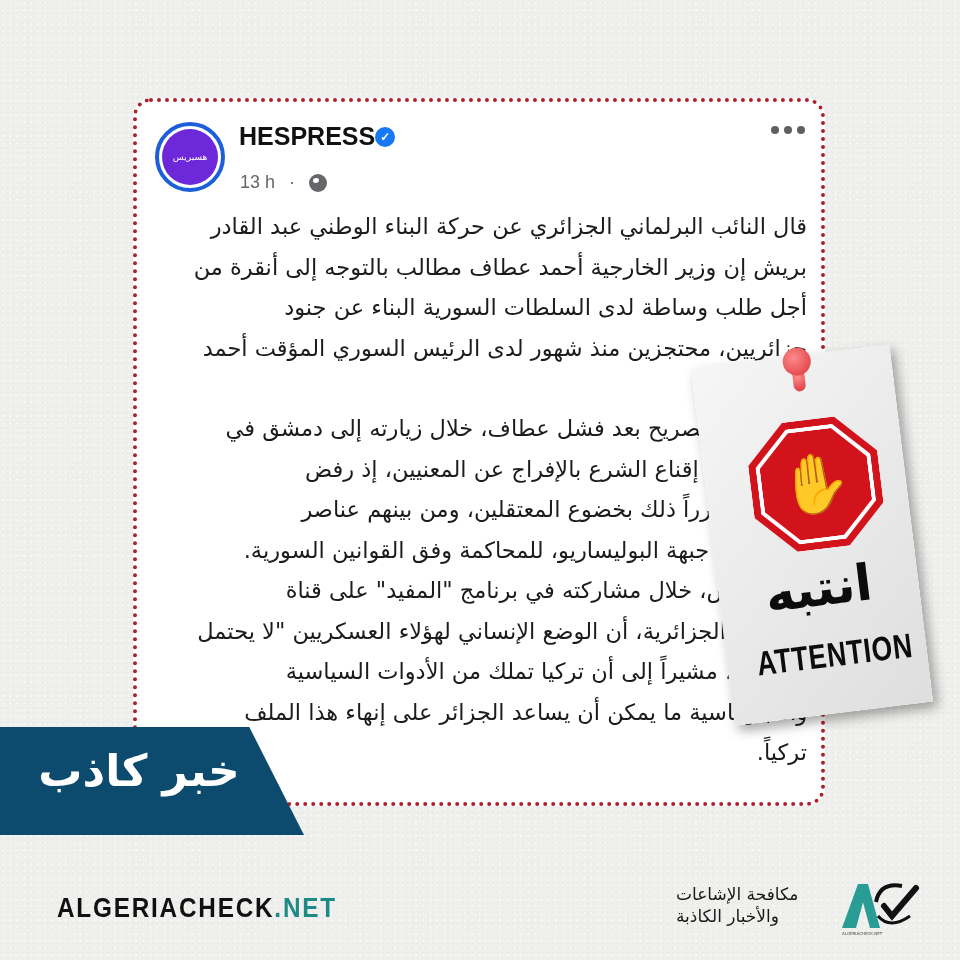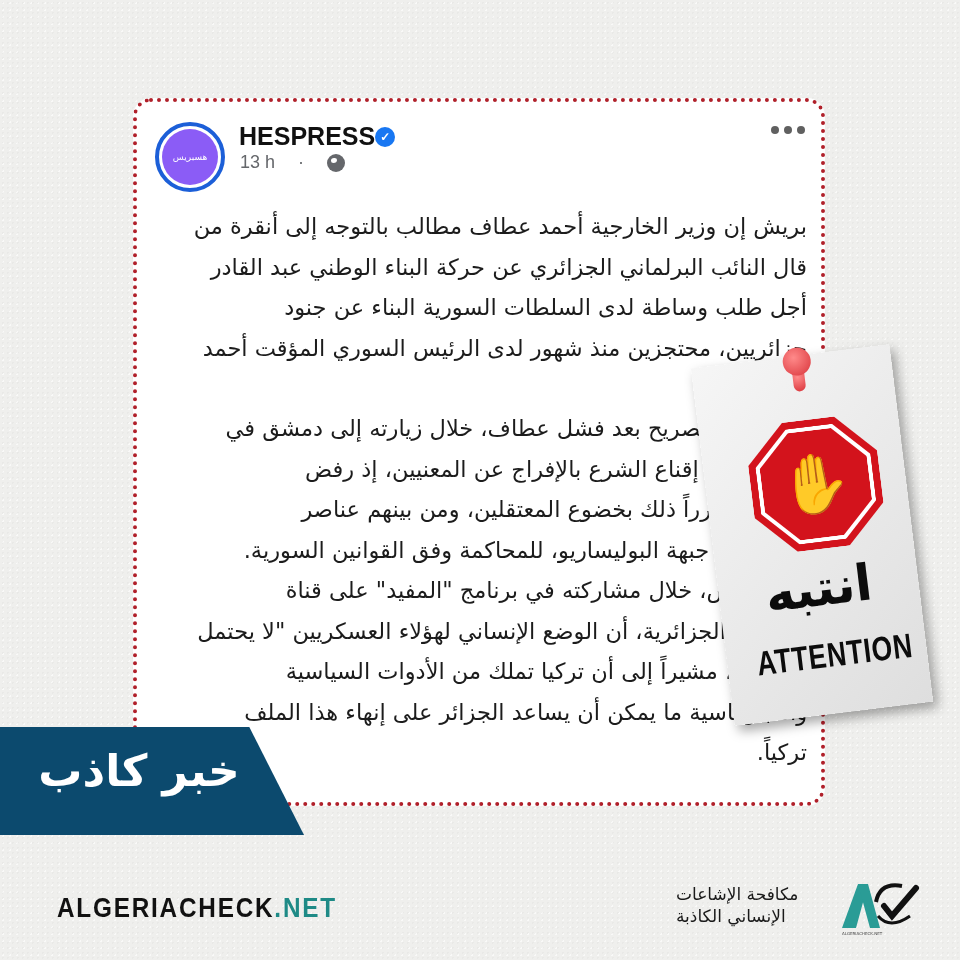--- a/index.html
+++ b/index.html
@@ -17,36 +17,36 @@
     background:#fff; border-radius:18px;
     border:4px dotted #b0202a;
     box-sizing:border-box;
   }
   .avatar {
     position:absolute; left:18px; top:20px; width:70px; height:70px;
     border-radius:50%; border:4px solid #1c5fd8; box-sizing:border-box;
     background:#fff; display:flex; align-items:center; justify-content:center;
   }
   .avatar-inner {
-    width:56px; height:56px; border-radius:50%; background:#8b5cf6;
+    width:56px; height:56px; border-radius:50%; background:#6d28d9;
     color:#fff; font-size:9px; display:flex; align-items:center; justify-content:center;
     direction:rtl;
   }
   .page-name {
     position:absolute; left:102px; top:20px;
     font-family:"Liberation Sans", sans-serif; font-weight:bold; font-size:25px; color:#111;
     display:flex; align-items:center; gap:0;
   }
   .verified {
     width:20px; height:20px; border-radius:50%; background:#1877f2; color:#fff;
     font-size:12px; display:flex; align-items:center; justify-content:center;
   }
   .meta {
-    position:absolute; left:103px; top:50px; color:#65676b; font-size:18px;
-    font-family:"Liberation Sans", sans-serif; display:flex; align-items:center; gap:23px;
+    position:absolute; left:103px; top:70px; color:#65676b; font-size:18px;
+    font-family:"Liberation Sans", sans-serif; display:flex; align-items:center; gap:14px;
   }
   .globe {
     width:18px; height:18px; border-radius:50%; background:#65676b; display:inline-block;
     position:relative;
   }
   .globe::after {
     content:""; position:absolute; left:4px; top:4px; width:6px; height:5px; background:#fff; border-radius:50% 40% 60% 40%;
   }
   .more {
     position:absolute; right:16px; top:24px; display:flex; gap:5px;
@@ -143,22 +143,22 @@
     <span>·</span>
     <span class="globe"></span>
   </div>
   <div class="more">
     <span></span>
     <span></span>
     <span></span>
   </div>
 
   <div class="body-text">
+    <p>قال النائب البرلماني الجزائري عن حركة البناء الوطني عبد القادر</p>
     <p>بريش إن وزير الخارجية أحمد عطاف مطالب بالتوجه إلى أنقرة من</p>
-    <p>قال النائب البرلماني الجزائري عن حركة البناء الوطني عبد القادر</p>
     <p>أجل طلب وساطة لدى السلطات السورية البناء عن جنود</p>
     <p>جزائريين، محتجزين منذ شهور لدى الرئيس السوري المؤقت أحمد</p>
     <div class="gap"></div>
     <p>وجاء هذا التصريح بعد فشل عطاف، خلال زيارته إلى دمشق في</p>
     <p>2025، في إقناع الشرع بالإفراج عن المعنيين، إذ رفض</p>
     <p>الطلب، مبرراً ذلك بخضوع المعتقلين، ومن بينهم عناصر</p>
     <p>تنتمي إلى جبهة البوليساريو، للمحاكمة وفق القوانين السورية.</p>
     <p>وأكد بريش، خلال مشاركته في برنامج "المفيد" على قناة</p>
     <p>الشروق الجزائرية، أن الوضع الإنساني لهؤلاء العسكريين "لا يحتمل</p>
     <p>التأجيل"، مشيراً إلى أن تركيا تملك من الأدوات السياسية</p>
@@ -182,21 +182,21 @@
 <div class="fake-banner">
   <div class="fake-text">خبر كاذب</div>
 </div>
 
 <div class="brand">
   <span>ALGERIACHECK</span><span class="net">.NET</span>
 </div>
 
 <div class="logo-text">
   <div>مكافحة الإشاعات</div>
-  <div>الإنساني الكاذبة</div>
+  <div>والأخبار الكاذبة</div>
 </div>
 
 <svg class="logo-mark" viewBox="0 0 80 60">
   <polygon points="2,52 18,8 28,8 16,52" fill="#2a9c96"></polygon>
   <polygon points="18,8 28,8 40,52 30,52" fill="#2a9c96"></polygon>
   <path d="M36,26 Q40,6 62,10" stroke="#111" stroke-width="4" fill="none"></path>
   <path d="M44,30 L52,40 L76,12" stroke="#111" stroke-width="6" fill="none" stroke-linecap="round"></path>
   <path d="M38,40 Q50,54 70,40" stroke="#111" stroke-width="3" fill="none"></path>
   <text x="2" y="59" font-size="4" fill="#444" font-family="DejaVu Sans, sans-serif">ALGERIACHECK.NET</text>
 </svg>

